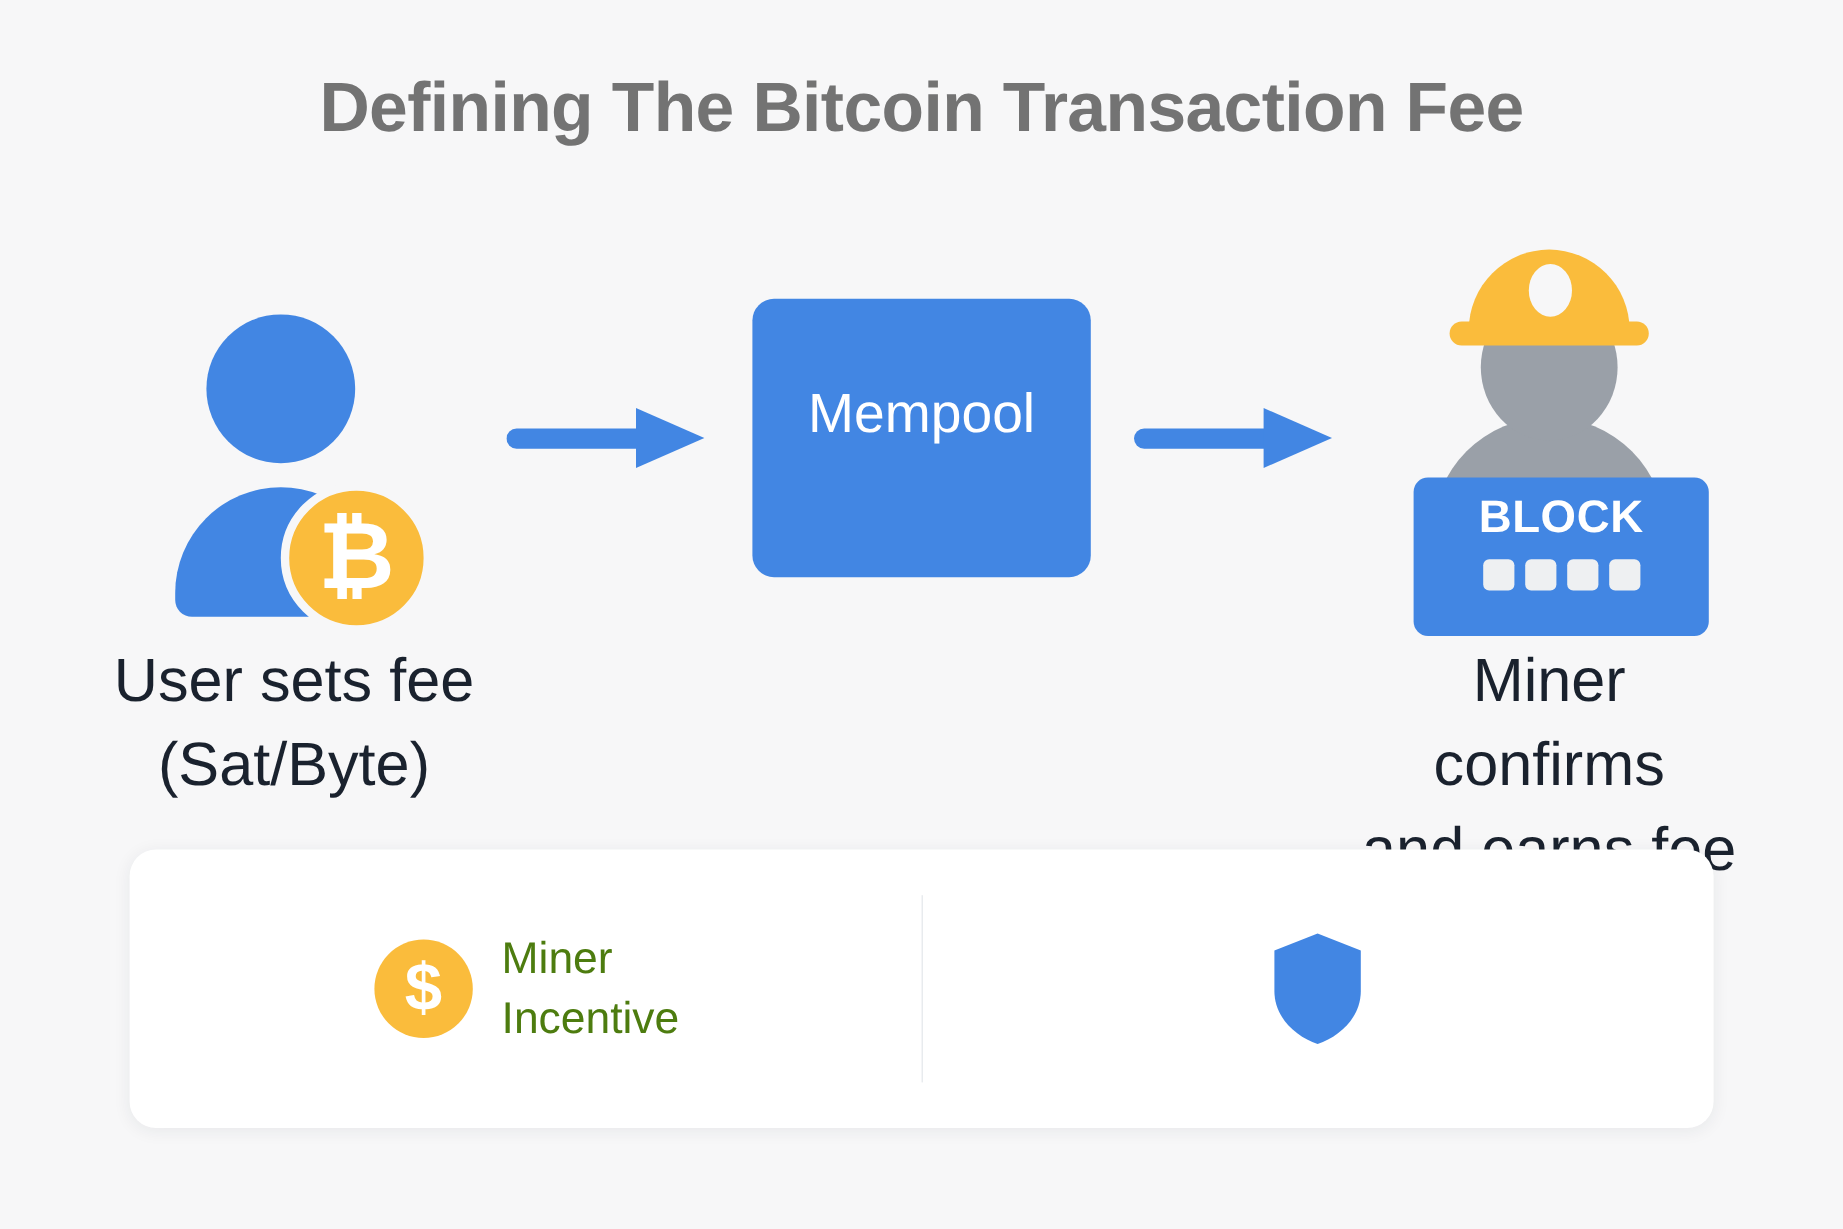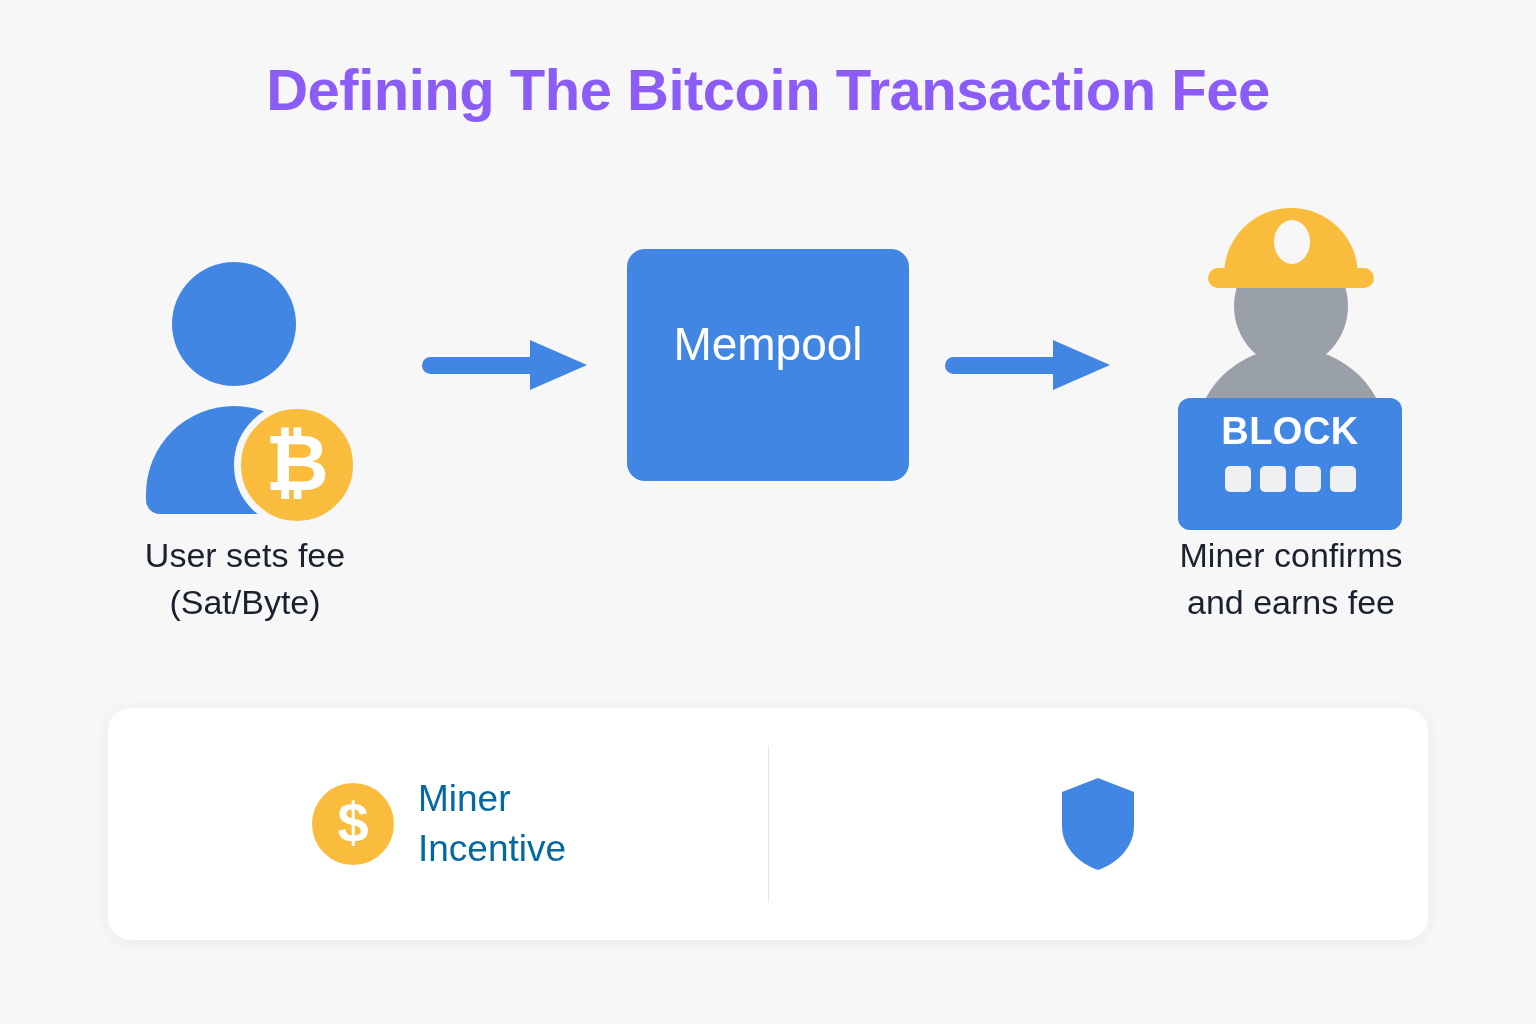--- a/index.html
+++ b/index.html
@@ -20,21 +20,21 @@
   
   .title {
     position: absolute;
     top: 58px;
     left: 0;
     width: 1536px;
     text-align: center;
     font-size: 58px;
     font-weight: bold;
     letter-spacing: -0.5px;
-    color: #8b5cf6;
+    color: #737373;
     line-height: 1.1;
   }
 
   
   .flow {
     position: absolute;
     top: 190px;
     left: 80px;
     width: 1376px;
     height: 470px;
@@ -53,21 +53,21 @@
   .stage-art {
     height: 350px;
     width: 100%;
     display: flex;
     align-items: center;
     justify-content: center;
     position: relative;
   }
 
   .stage-caption {
-    font-size: 34px;
+    font-size: 51px;
     line-height: 1.38;
     text-align: center;
     color: #1a222e;
     margin-top: -8px;
     white-space: pre-line;
   }
 
   
   .arrow {
     width: 180px;
@@ -162,21 +162,21 @@
     position: absolute;
     left: 18px; top: 148px;
     width: 194px; height: 96px;
     background: #9aa0a8;
     border-radius: 97px 97px 0 0;
     z-index: 1;
   }
   .block-box {
     position: absolute;
     left: 2px; top: 198px;
-    width: 224px; height: 132px;
+    width: 246px; height: 132px;
     background: #4286e3;
     border-radius: 12px;
     z-index: 5;
     display: flex;
     flex-direction: column;
     align-items: center;
     padding-top: 14px;
   }
   .block-label {
     color: #ffffff;
@@ -229,21 +229,21 @@
   .feature-icon {
     width: 86px;
     flex: 0 0 86px;
     display: flex;
     align-items: center;
     justify-content: center;
   }
   .feature-label {
     font-size: 37px;
     line-height: 1.36;
-    color: #0369a1;
+    color: #4d7c0f;
     white-space: pre-line;
   }
 
   .dollar-circle {
     width: 82px; height: 82px;
     border-radius: 50%;
     background: #fabc3c;
     display: flex;
     align-items: center;
     justify-content: center;

